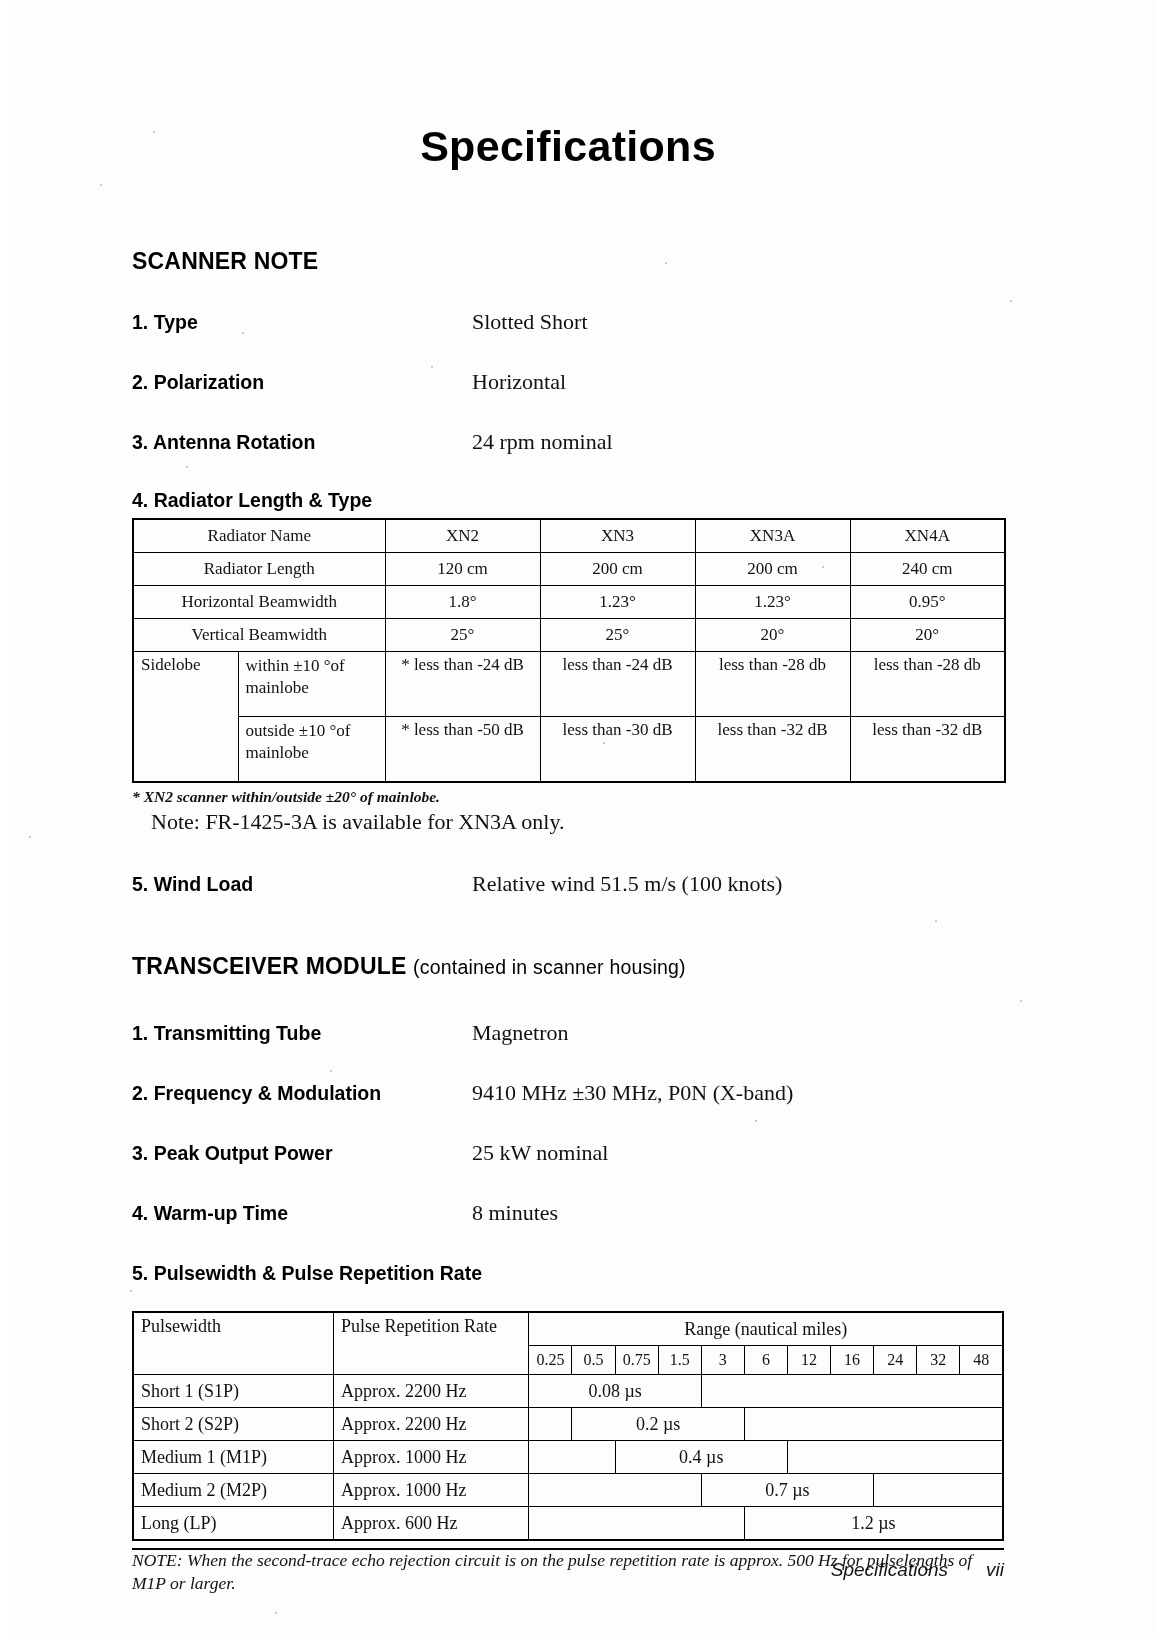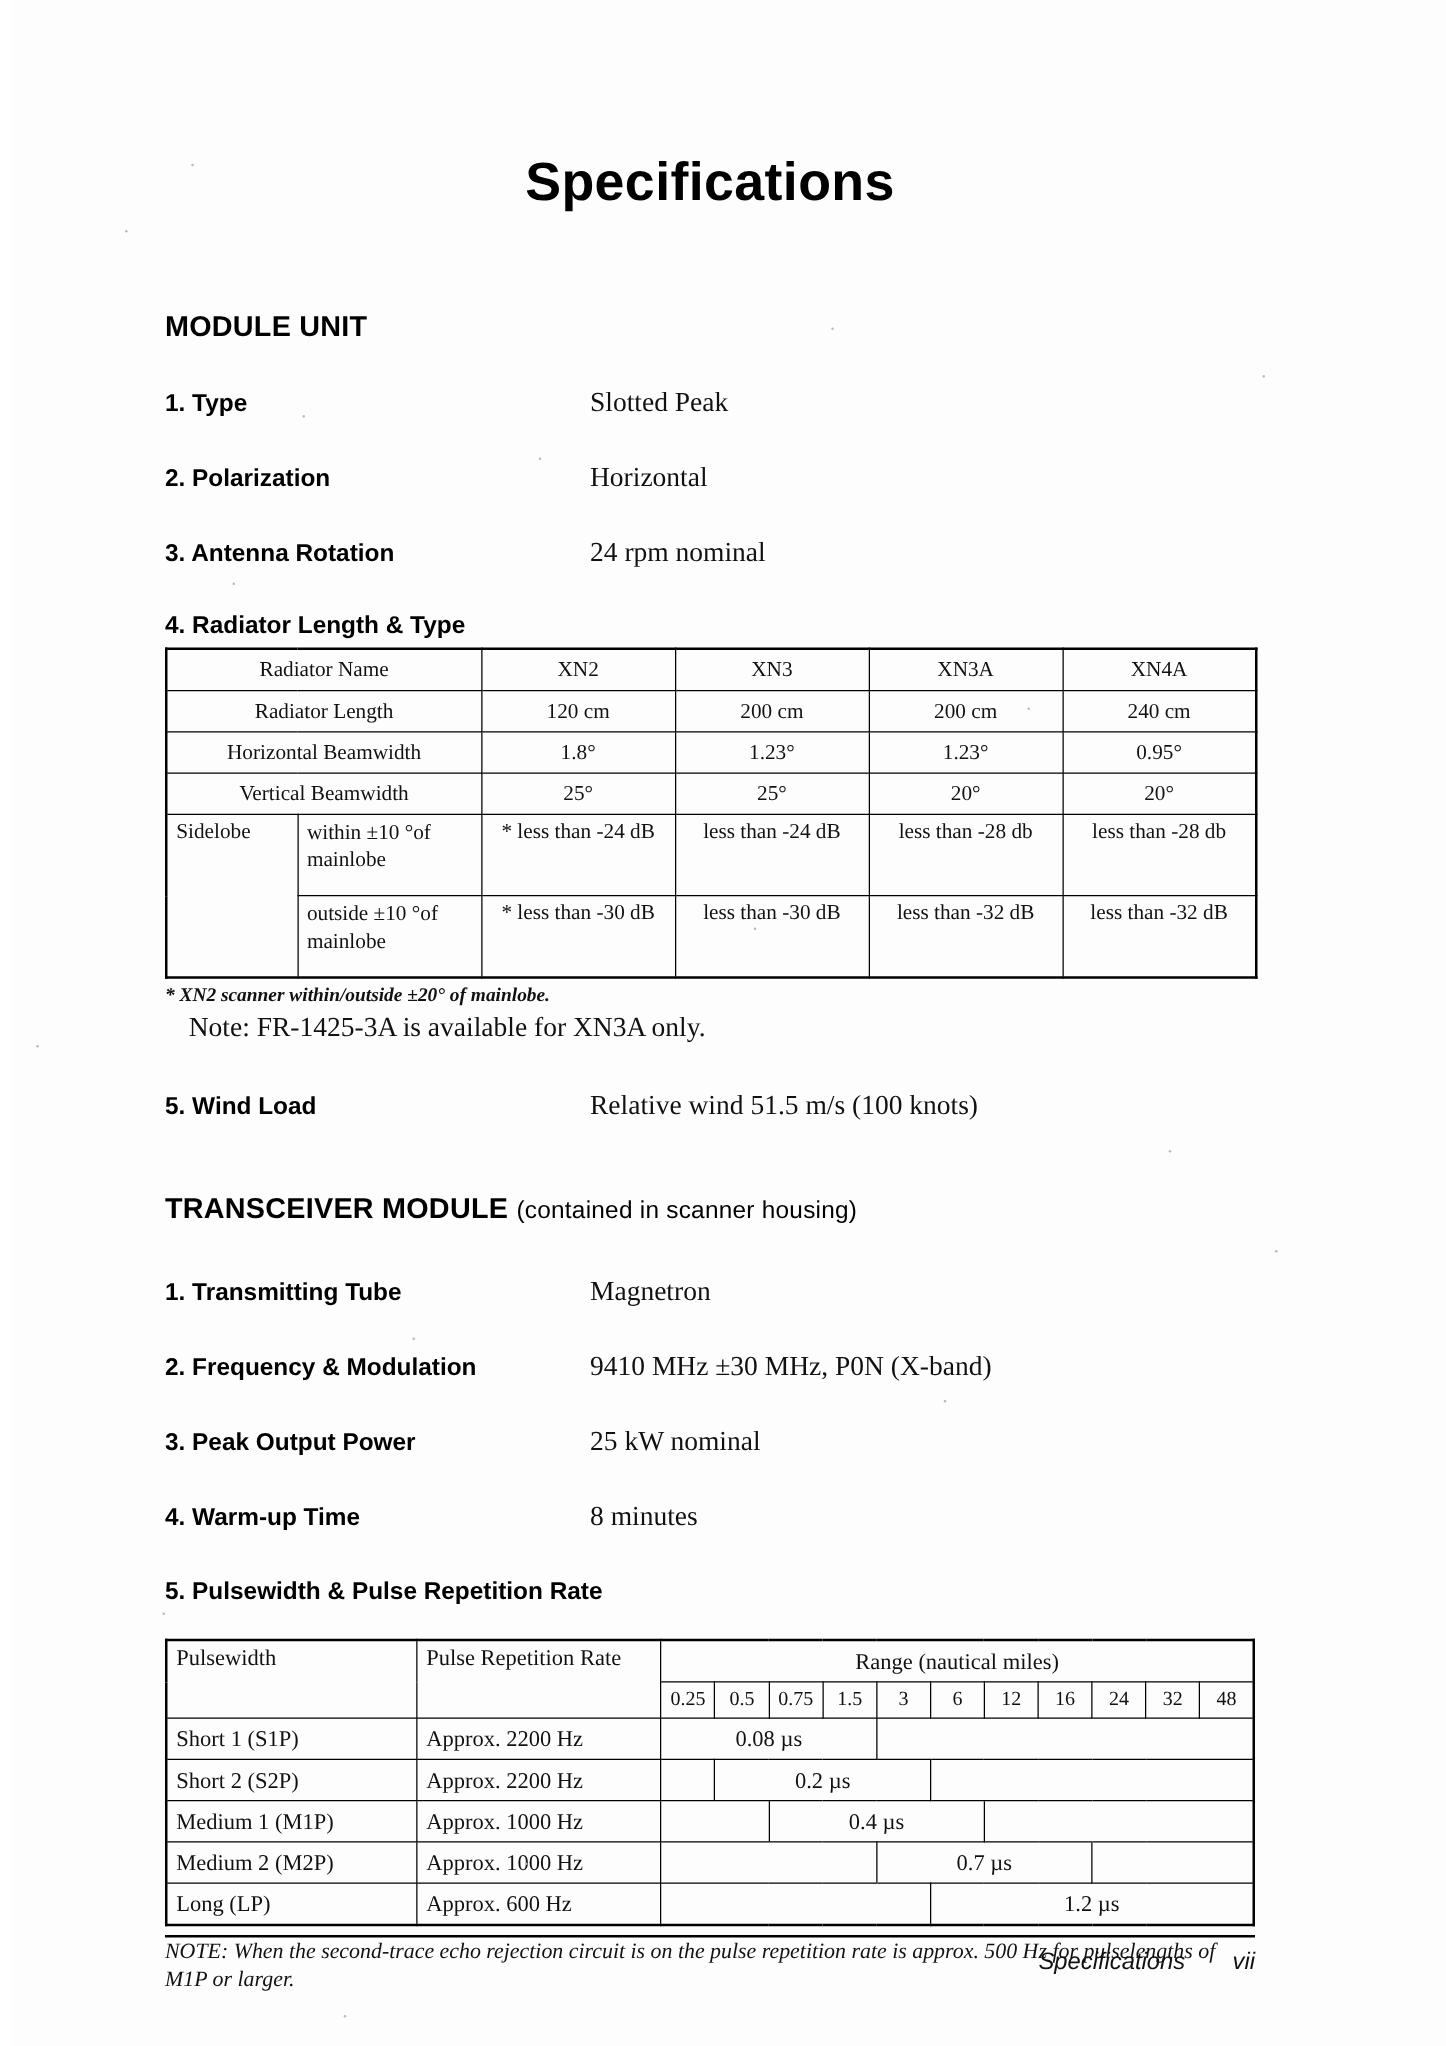--- a/index.html
+++ b/index.html
@@ -213,25 +213,25 @@
 </style>
 </head>
 <body>
 
 <div class="page">
 
   <div class="content">
 
     <h1 class="doc-title">Specifications</h1>
 
-    <div class="section-head" id="scanner-unit-heading">MODULE UNIT</div>
+    <div class="section-head" id="scanner-unit-heading">SCANNER NOTE</div>
 
     <div class="spec-row">
       <div class="spec-label">1. Type</div>
-      <div class="spec-value">Slotted Peak</div>
+      <div class="spec-value">Slotted Short</div>
     </div>
     <div class="spec-row">
       <div class="spec-label">2. Polarization</div>
       <div class="spec-value">Horizontal</div>
     </div>
     <div class="spec-row">
       <div class="spec-label">3. Antenna Rotation</div>
       <div class="spec-value">24 rpm nominal</div>
     </div>
 
@@ -278,21 +278,21 @@
         <tr>
           <td class="sidelobe-name" rowspan="2">Sidelobe</td>
           <td class="sidelobe-cond" style="height:58px">within ±10 °of mainlobe</td>
           <td class="sidelobe-val">* less than -24 dB</td>
           <td class="sidelobe-val">less than -24 dB</td>
           <td class="sidelobe-val">less than -28 db</td>
           <td class="sidelobe-val">less than -28 db</td>
         </tr>
         <tr>
           <td class="sidelobe-cond" style="height:58px">outside ±10 °of mainlobe</td>
-          <td class="sidelobe-val">* less than -30 dB</td>
+          <td class="sidelobe-val">* less than -50 dB</td>
           <td class="sidelobe-val">less than -30 dB</td>
           <td class="sidelobe-val">less than -32 dB</td>
           <td class="sidelobe-val">less than -32 dB</td>
         </tr>
       </tbody>
     </table>
 
     <div class="footnote-italic">* XN2 scanner within/outside ±20° of mainlobe.</div>
     <div class="note-line">Note: FR-1425-3A is available for XN3A only.</div>
 

